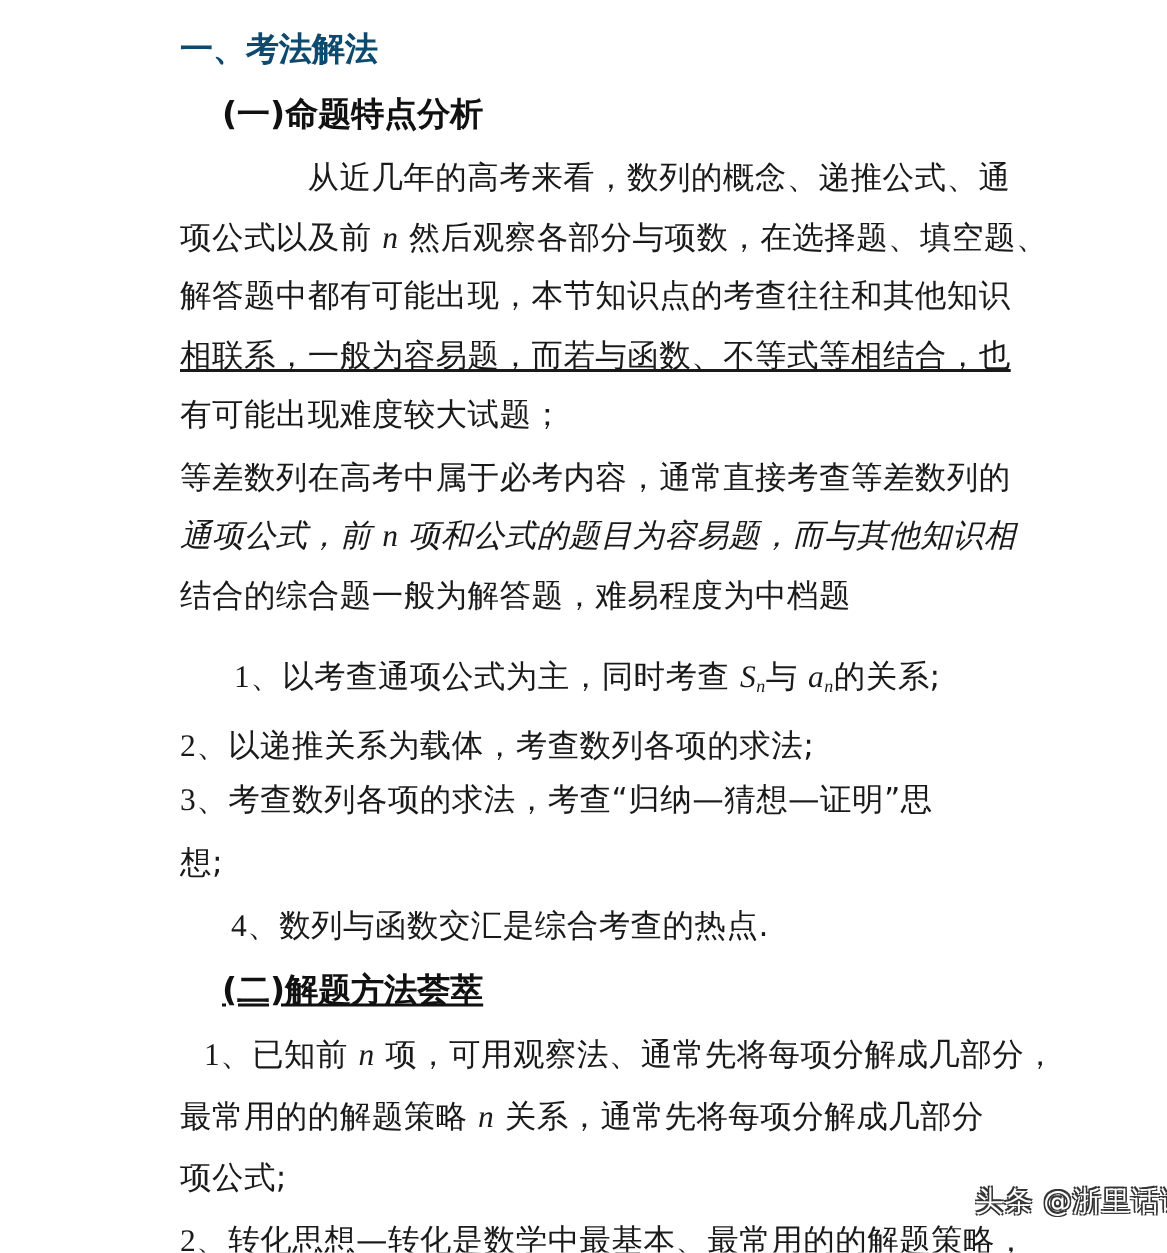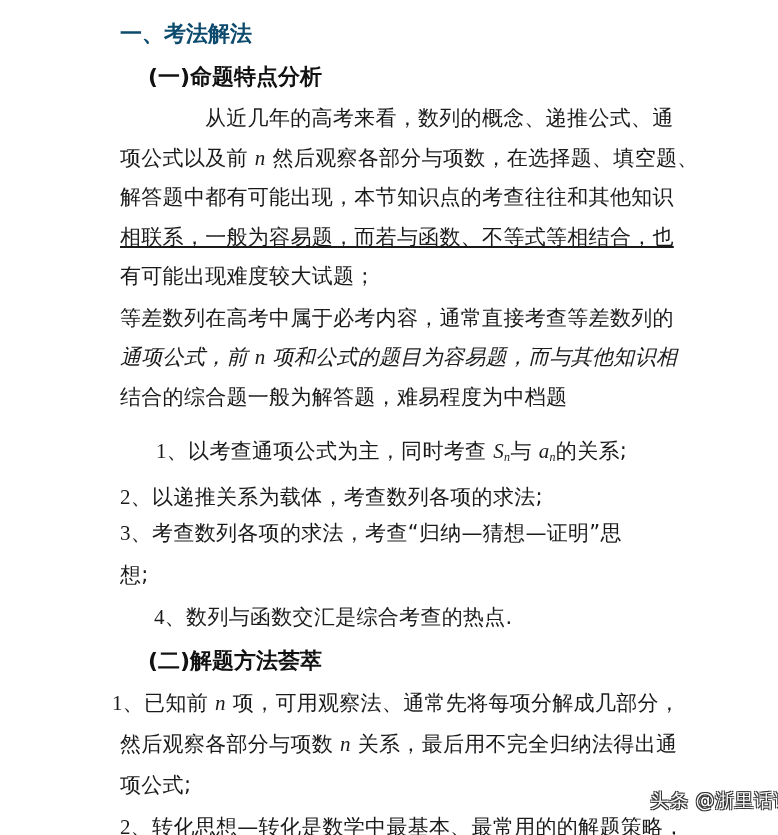--- a/index.html
+++ b/index.html
@@ -45,25 +45,25 @@
 
 <div class="line" style="left:120px; top:520px;">
   <span class="roman">3、</span><span>考查数列各项的求法，考查“归纳—猜想—证明”思</span>
 </div>
 <div class="line" style="left:120px; top:562px;">想;</div>
 
 <div class="line" style="left:120px; top:604px;margin-left:34px;">
   <span class="roman">4、</span><span>数列与函数交汇是综合考查的热点.</span>
 </div>
 
-<div class="h2" style="left:148px; top:647px;">(二)解题方法荟萃</div>
+<div class="h2" style="left:148px; top:647px;text-decoration:underline;">(二)解题方法荟萃</div>
 
 <div>
-  <div class="line" style="left:112px; top:690px;"><span class="roman">1、</span><span>已知前 </span><span class="math">n</span><span> 项，可用观察法、通常先将每项分解成几部分，</span></div>
-  <div class="line" style="left:120px; top:731px;"><span>然后观察各部分与项数 </span><span class="math">n</span><span> 关系，最后用不完全归纳法得出通</span></div>
+  <div class="line" style="left:136px; top:690px;"><span class="roman">1、</span><span>已知前 </span><span class="math">n</span><span> 项，可用观察法、通常先将每项分解成几部分，</span></div>
+  <div class="line" style="left:120px; top:731px;"><span>最常用的的解题策略 </span><span class="math">n</span><span> 关系，通常先将每项分解成几部分</span></div>
   <div class="line" style="left:120px; top:772px;">项公式;</div>
 </div>
 
 <div class="line" style="left:120px; top:814px;">
   <span class="roman">2、</span><span>转化思想—转化是数学中最基本、最常用的的解题策略，</span>
 </div>
 
 <div class="watermark">头条 @浙里话语</div>
 
 </body></html>

